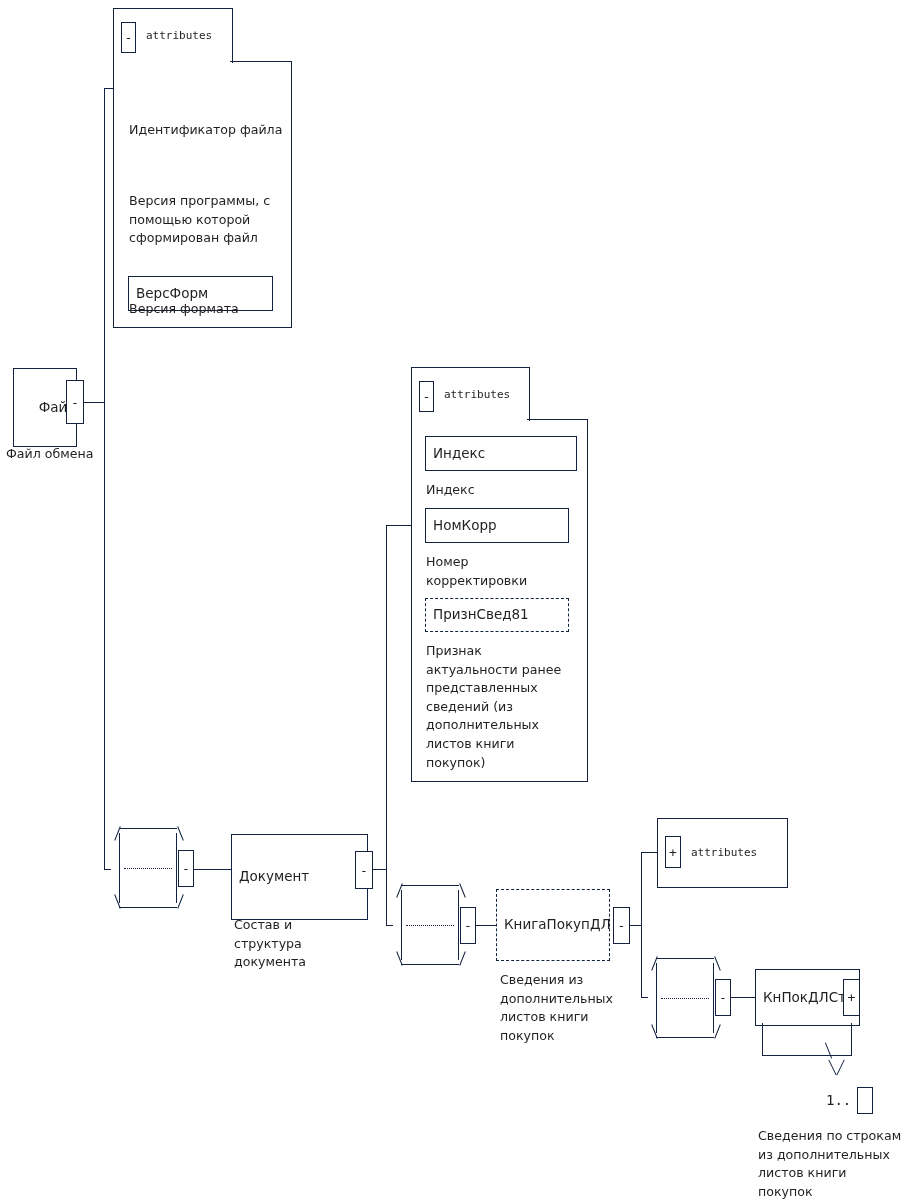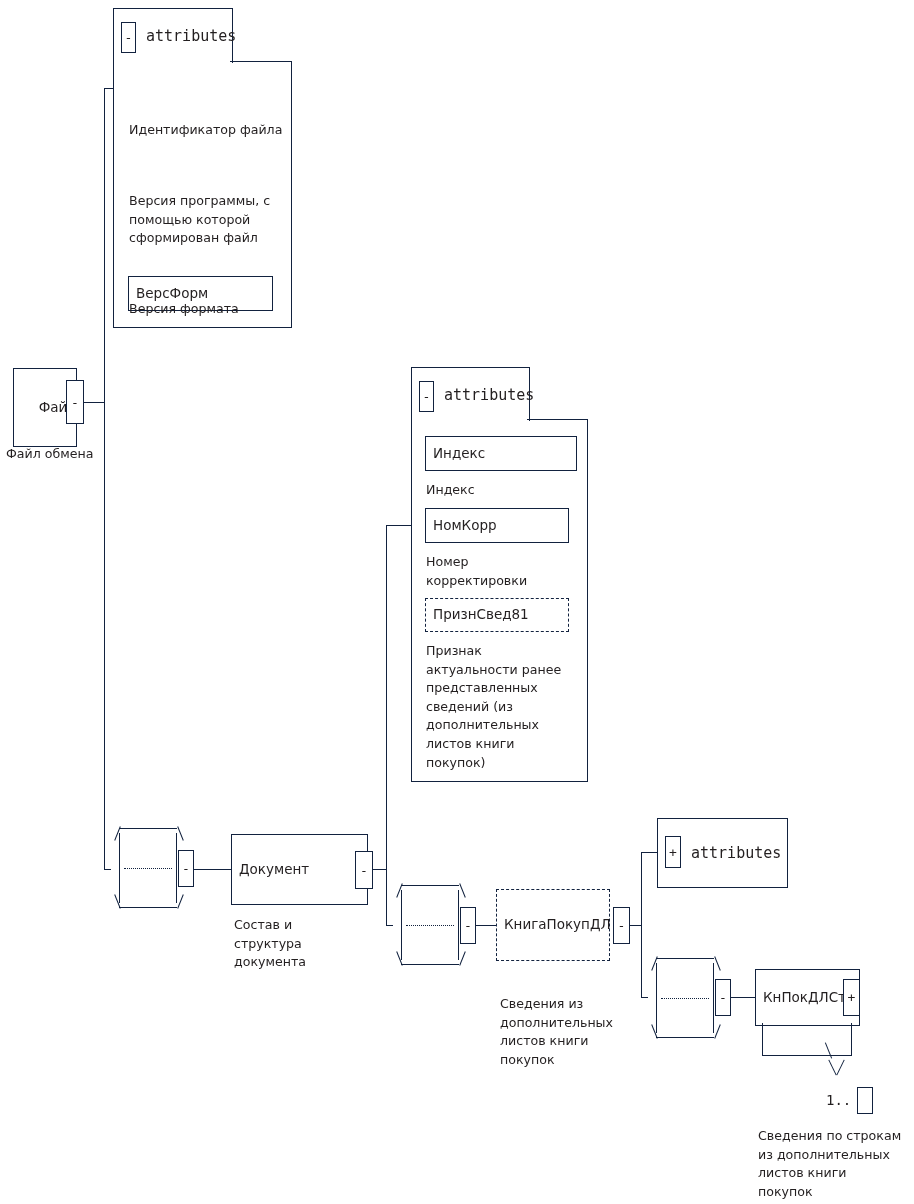--- a/index.html
+++ b/index.html
@@ -23,21 +23,21 @@
 
   
   .pm{position:absolute;border:1.4px solid #12223f;background:#fff;
       display:flex;align-items:center;justify-content:center;
       font-size:13px;line-height:1;font-family:"DejaVu Sans Mono","Liberation Mono",monospace;
       box-sizing:border-box;}
 
   
   .cap{position:absolute;font-size:12.6px;line-height:18.6px;color:#231f20;
        white-space:pre;}
-  .mono{font-family:"DejaVu Sans Mono","Liberation Mono",monospace;font-size:15px;}
+  .mono{font-family:"DejaVu Sans Mono","Liberation Mono",monospace;font-size:11px;}
 
   
   .seq{position:absolute;}
   .seq .bar{position:absolute;left:9px;right:9px;height:0;border-top:1.4px solid #12223f;}
   .seq .side{position:absolute;width:0;border-left:1.4px solid #12223f;}
   .seq .tick{position:absolute;width:0;height:15px;border-left:1.4px solid #12223f;}
   .seq .dots{position:absolute;height:0;border-top:1.8px dotted #12223f;}
 
   
   .rep{position:absolute;}
@@ -94,21 +94,21 @@
     <div class="tick" style="left:70px;top:-2px;transform:rotate(-22deg);"></div>
     <div class="tick" style="left:7px;top:66px;transform:rotate(-22deg);"></div>
     <div class="tick" style="left:70px;top:66px;transform:rotate(22deg);"></div>
     <div class="side" style="left:9px;top:5px;height:70px;"></div>
     <div class="side" style="left:66px;top:5px;height:70px;"></div>
     <div class="dots" style="left:14px;top:40px;width:48px;"></div>
   </div>
   <div class="pm" style="left:178px;top:850px;width:16px;height:37px;">-</div>
   <div class="hline" style="left:193px;top:869px;width:39px;"></div>
 
-  <div class="ebox" style="left:231px;top:834px;width:137px;height:71px;">
+  <div class="ebox" style="left:231px;top:834px;width:137px;height:86px;">
     <span class="lbl">Документ</span>
   </div>
   <div class="pm" style="left:355px;top:851px;width:18px;height:38px;">-</div>
   <div class="cap" style="left:234px;top:916px;">Состав и
 структура
 документа</div>
   <div class="hline" style="left:372px;top:869px;width:15px;"></div>
 
   <div class="vline" style="left:386px;top:525px;height:401px;"></div>
   <div class="hline" style="left:386px;top:525px;width:25px;"></div>
@@ -154,21 +154,21 @@
     <div class="side" style="left:66px;top:5px;height:70px;"></div>
     <div class="dots" style="left:14px;top:40px;width:48px;"></div>
   </div>
   <div class="pm" style="left:460px;top:907px;width:16px;height:37px;">-</div>
   <div class="hline" style="left:475px;top:925px;width:22px;"></div>
 
   <div class="ebox opt" style="left:496px;top:889px;width:114px;height:72px;">
     <span class="lbl">КнигаПокупДЛ</span>
   </div>
   <div class="pm" style="left:613px;top:907px;width:17px;height:37px;">-</div>
-  <div class="cap" style="left:500px;top:971px;margin-top:24px;">Сведения из
+  <div class="cap" style="left:500px;top:971px;">Сведения из
 дополнительных
 листов книги
 покупок</div>
   <div class="hline" style="left:629px;top:925px;width:13px;"></div>
 
   <div class="vline" style="left:641px;top:852px;height:146px;"></div>
   <div class="hline" style="left:641px;top:852px;width:17px;"></div>
   <div class="hline" style="left:641px;top:997px;width:7px;"></div>
 
   <div class="panel" style="left:657px;top:818px;width:129px;height:68px;"></div>

